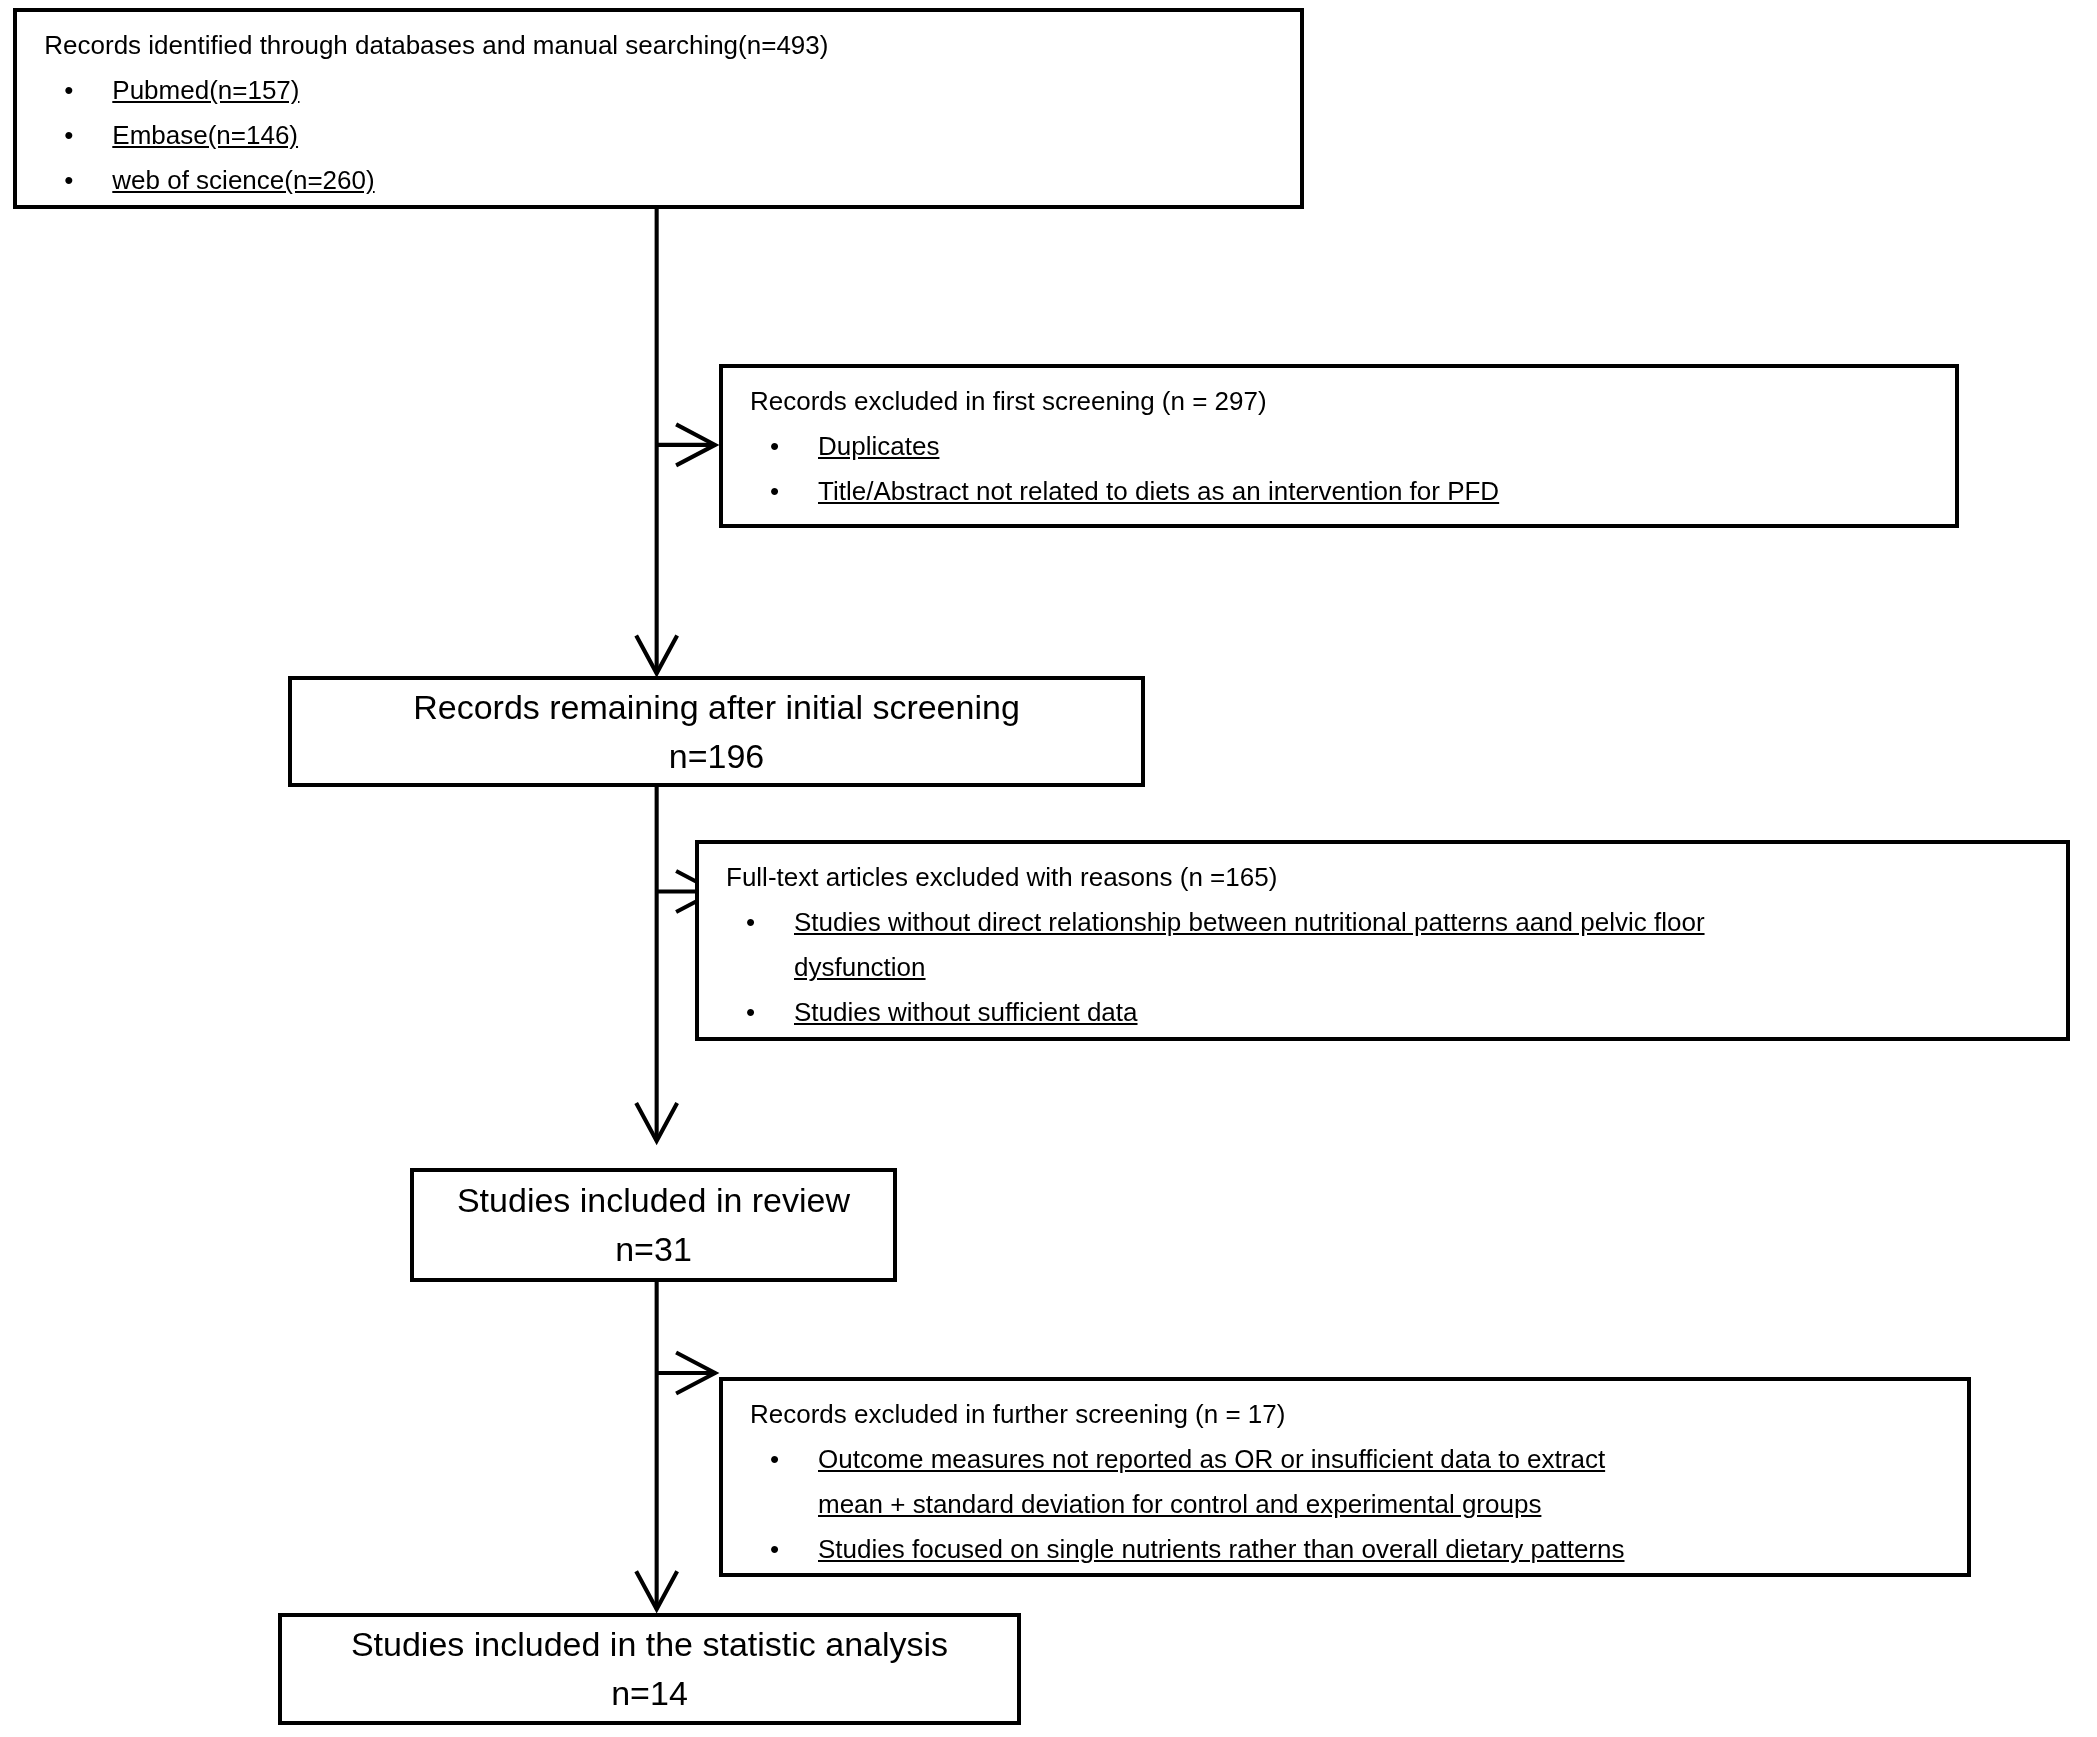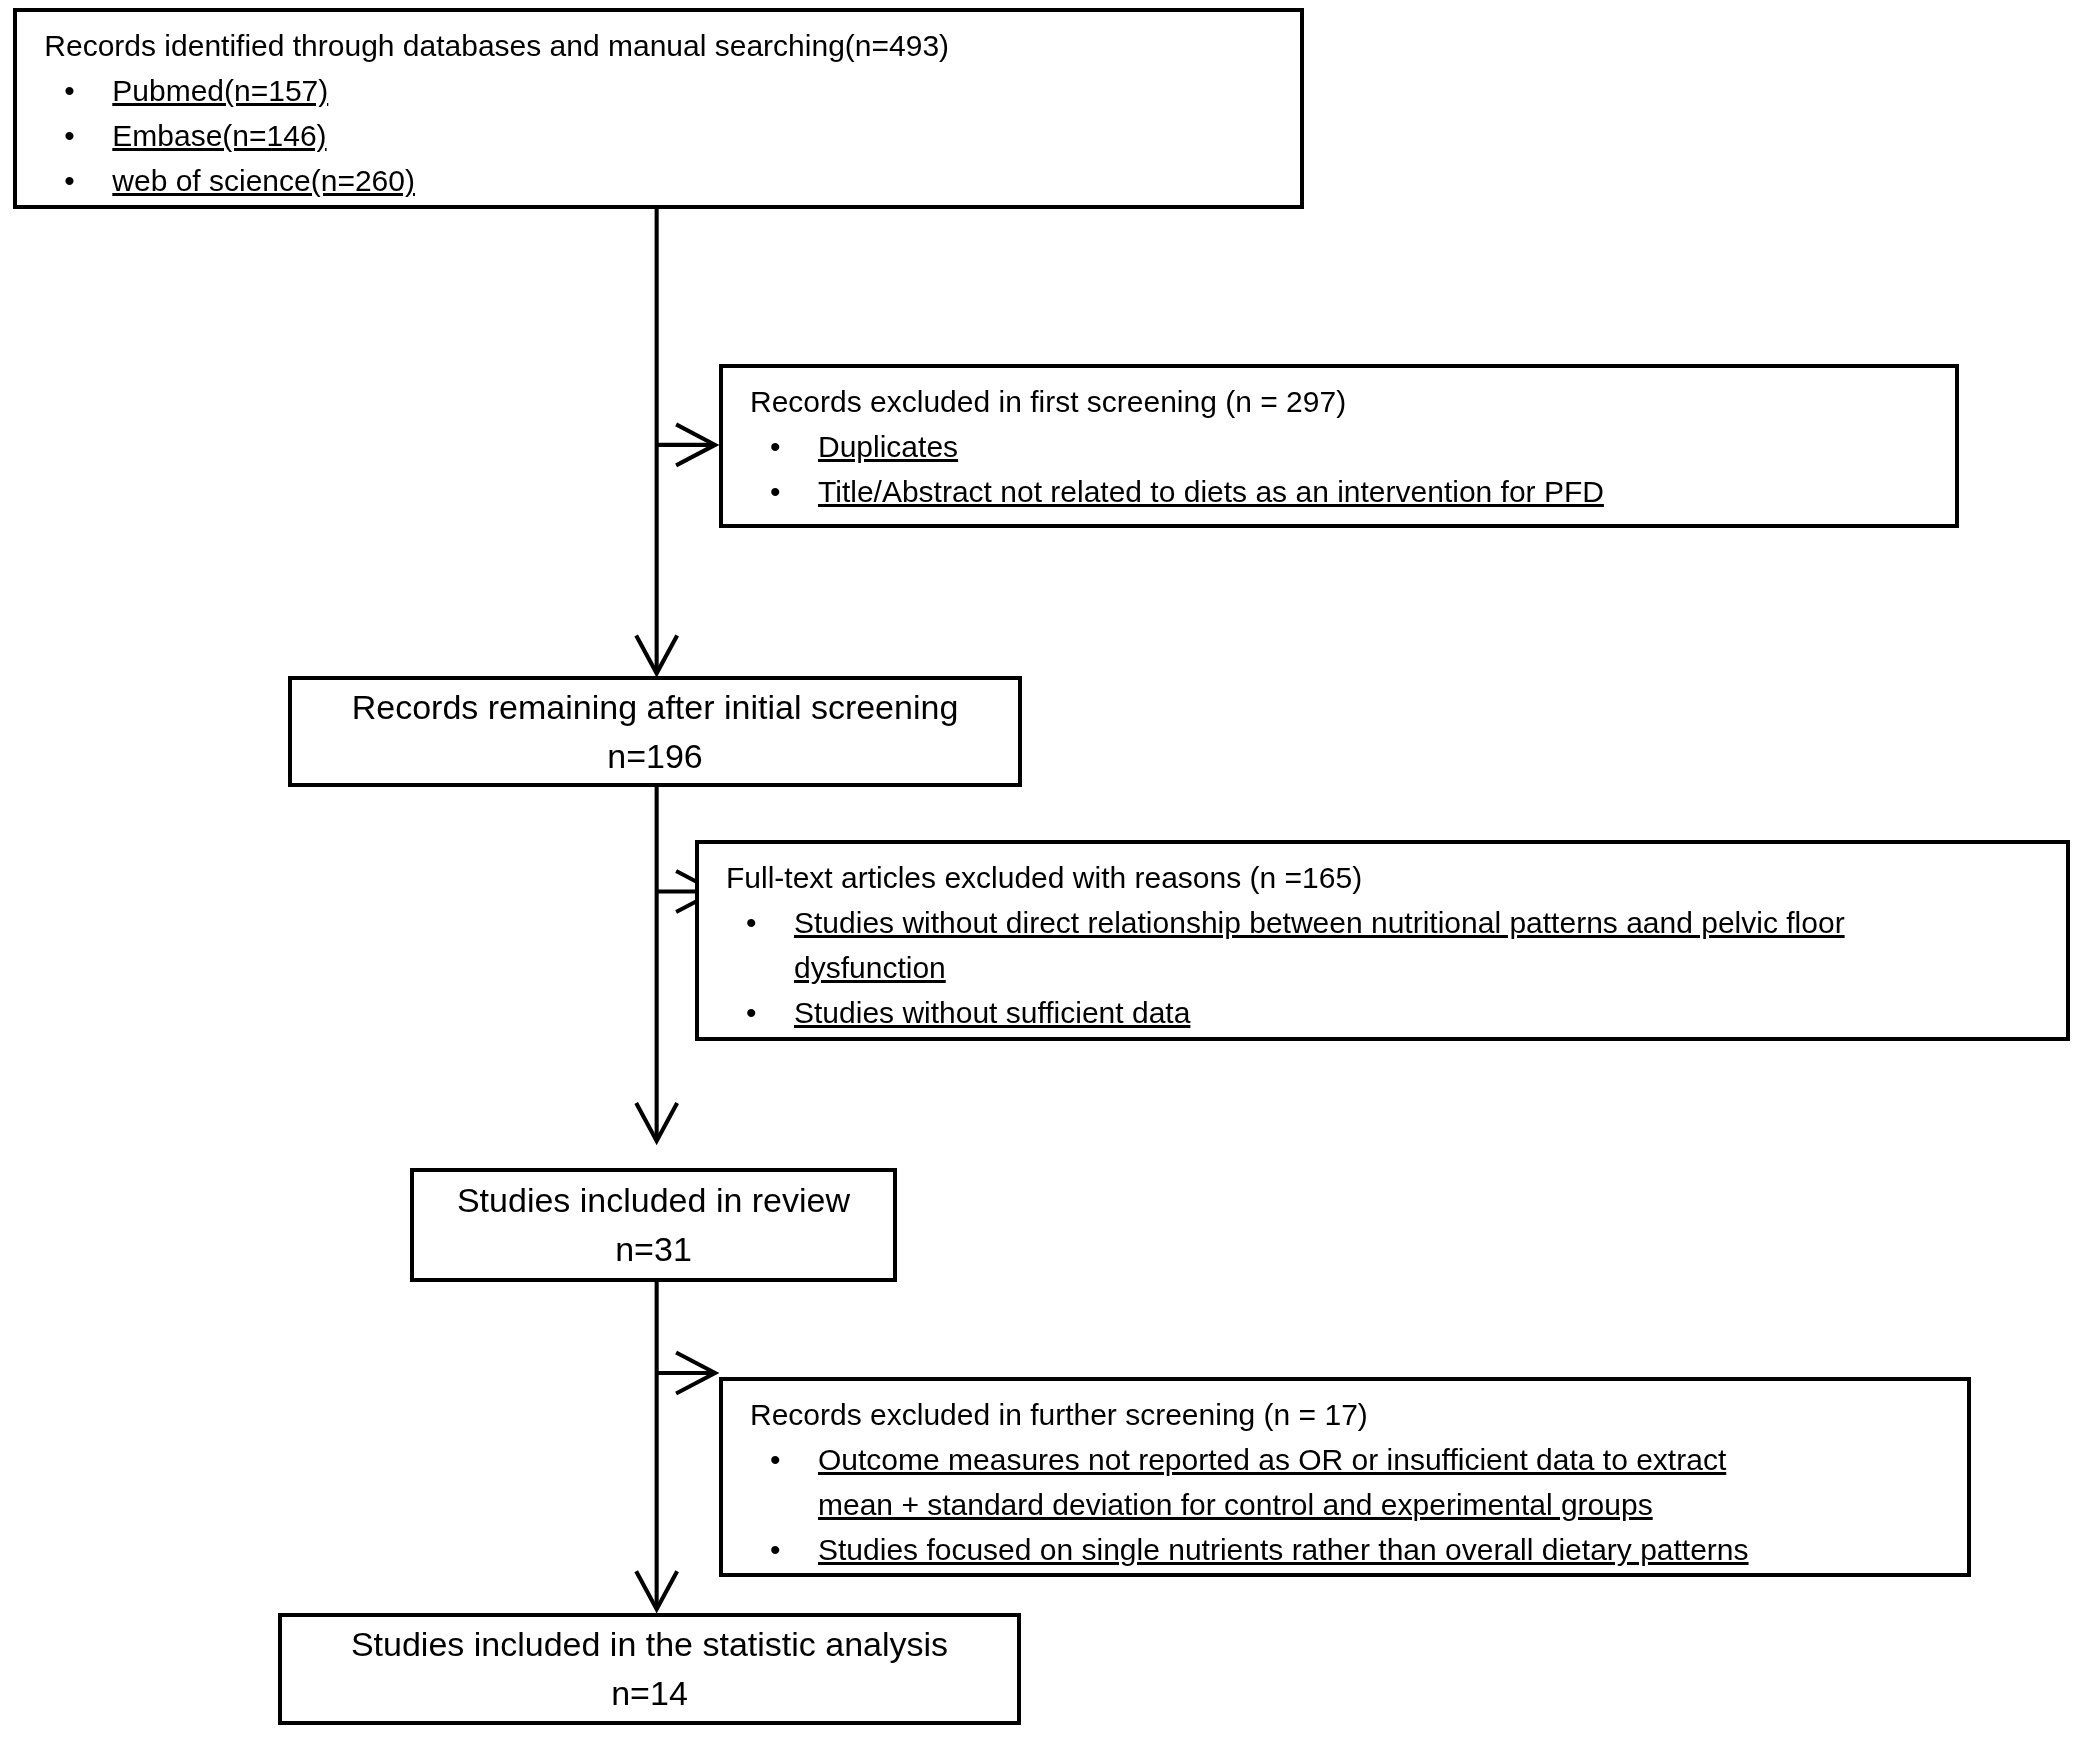--- a/index.html
+++ b/index.html
@@ -23,21 +23,21 @@
     width: 2097px;
     height: 1738px;
   }
   .box {
     position: absolute;
     box-sizing: border-box;
     background: #ffffff;
     border: 4.1px solid #000000;
   }
   .box.list {
-    font-size: 30px;
+    font-size: 26px;
     line-height: 45px;
     padding-top: 11.3px;
     padding-right: 15.4px;
   }
   .box.list .title {
     padding-left: 27px;
     white-space: pre-line;
   }
   .bullets {
     list-style: none;
@@ -62,21 +62,21 @@
     flex-direction: column;
     align-items: center;
     justify-content: center;
     text-align: center;
     font-size: 34px;
     line-height: 49px;
   }
   
   #box-identified        { left: 13.3px;   top: 8.2px;   width: 1291px; height: 201px; }
   #box-excluded-first    { left: 719px; top: 364px;  width: 1240px; height: 164px; }
-  #box-remaining         { left: 288px;  top: 676px; width: 734px; height: 111px; }
+  #box-remaining         { left: 288px;  top: 676px; width: 857px; height: 111px; }
   #box-fulltext-excluded { left: 695px; top: 840px; width: 1375px; height: 201px; }
   #box-review            { left: 410px;  top: 1144px; width: 487px;  height: 114px; margin-top: 24px; }
   #box-excluded-further  { left: 719px; top: 1334px; width: 1252px; height: 200px; margin-top: 43px; }
   #box-statistic         { left: 278px;  top: 1613px; width: 743px; height: 112px; }
 </style>
 </head>
 <body>
 
 <div class="figure">
 

